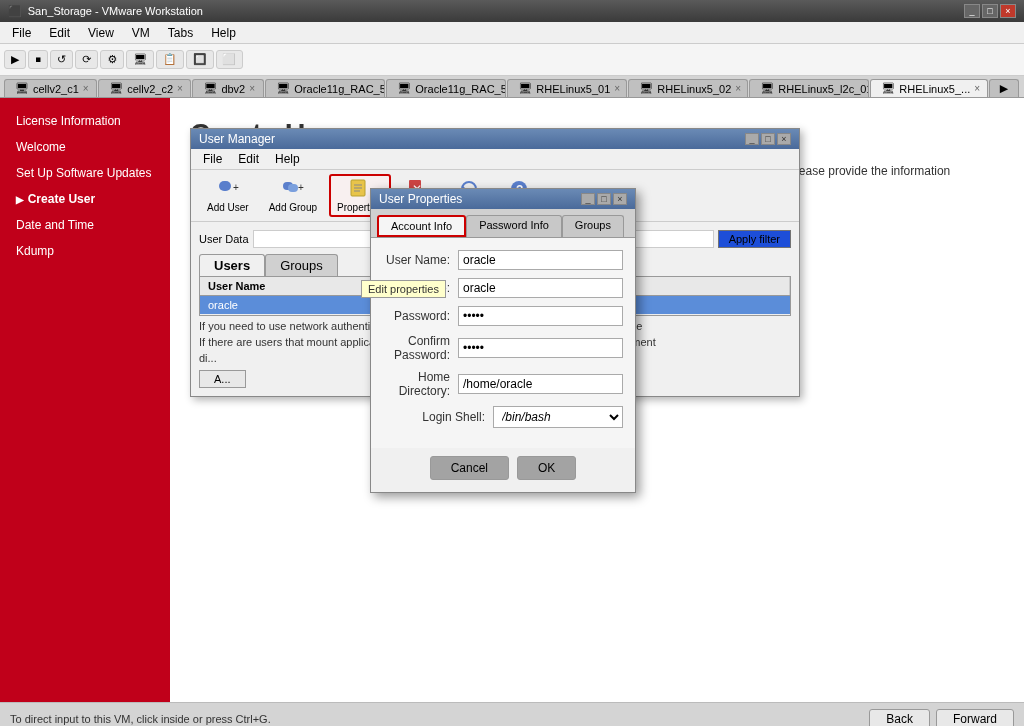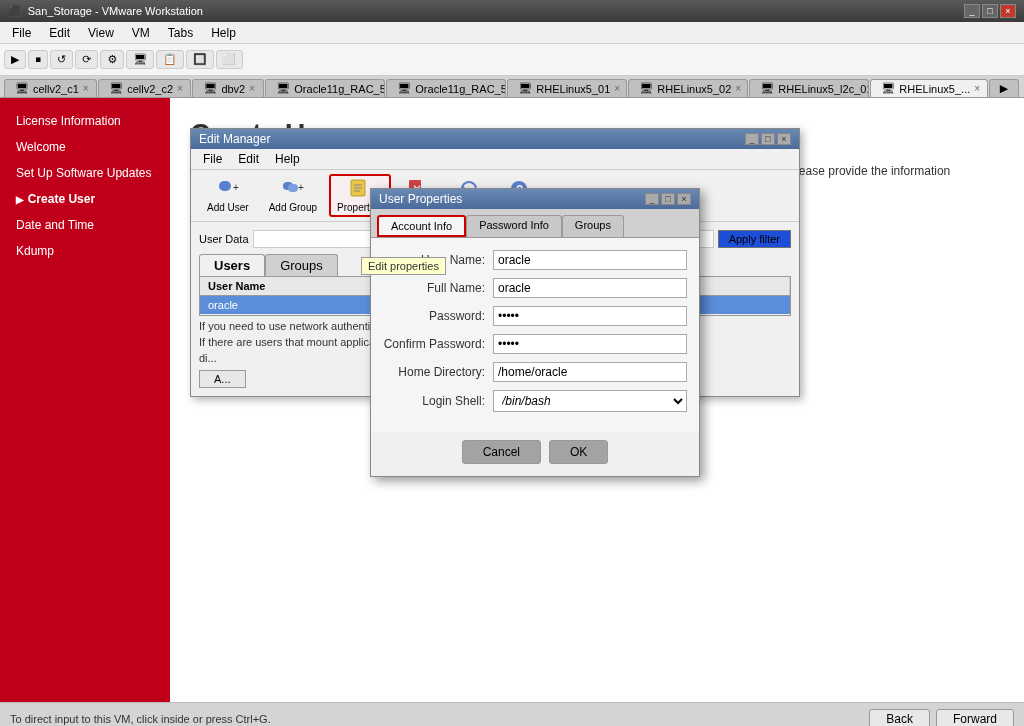--- a/index.html
+++ b/index.html
@@ -275,21 +275,21 @@
       background: #e8e8e8; border: 1px solid #999;
       cursor: pointer;
     }
     .um-info-text { font-size: 11px; color: #333; margin: 4px 0; }
 
     
     .user-props-dialog {
       position: absolute;
       top: 90px;
       left: 200px;
-      width: 330px;
+      width: 266px;
       background: #f0f0f0;
       border: 1px solid #888;
       box-shadow: 4px 4px 10px rgba(0,0,0,0.4);
       z-index: 10;
     }
     .up-title-bar {
       background: linear-gradient(to bottom, #6a8ab5, #4a6a9a);
       color: #fff;
       padding: 3px 8px;
       font-size: 12px;
@@ -353,21 +353,21 @@
 
     
     .tooltip-label {
       position: absolute;
       background: #ffffcc;
       border: 1px solid #999;
       padding: 2px 6px;
       font-size: 11px;
       color: #333;
       z-index: 20;
-      top: 159px;
+      top: 182px;
       left: 191px;
       white-space: nowrap;
     }
   </style>
 </head>
 <body>
 
 <div class="title-bar">
   <div class="title-bar-left">
     <span>⬛</span>
@@ -464,21 +464,21 @@
     <div class="sidebar-item">Kdump</div>
   </div>
 
   <div class="content-area">
     <h1 class="content-title">Create User</h1>
     <p class="content-text">You must create a 'username' for regular (non-administrative) use of your system. To create a system username, please provide the information</p>
     <p class="content-text">re...</p>
 
     <div class="user-manager-dialog">
       <div class="dialog-title-bar">
-        <span>Edit Manager</span>
+        <span>User Manager</span>
         <div class="dialog-title-controls">
           <div class="dialog-ctrl-btn">_</div>
           <div class="dialog-ctrl-btn">□</div>
           <div class="dialog-ctrl-btn">×</div>
         </div>
       </div>
 
       <div class="dialog-menu-bar">
         <span class="dialog-menu-item">File</span>
         <span class="dialog-menu-item">Edit</span>

